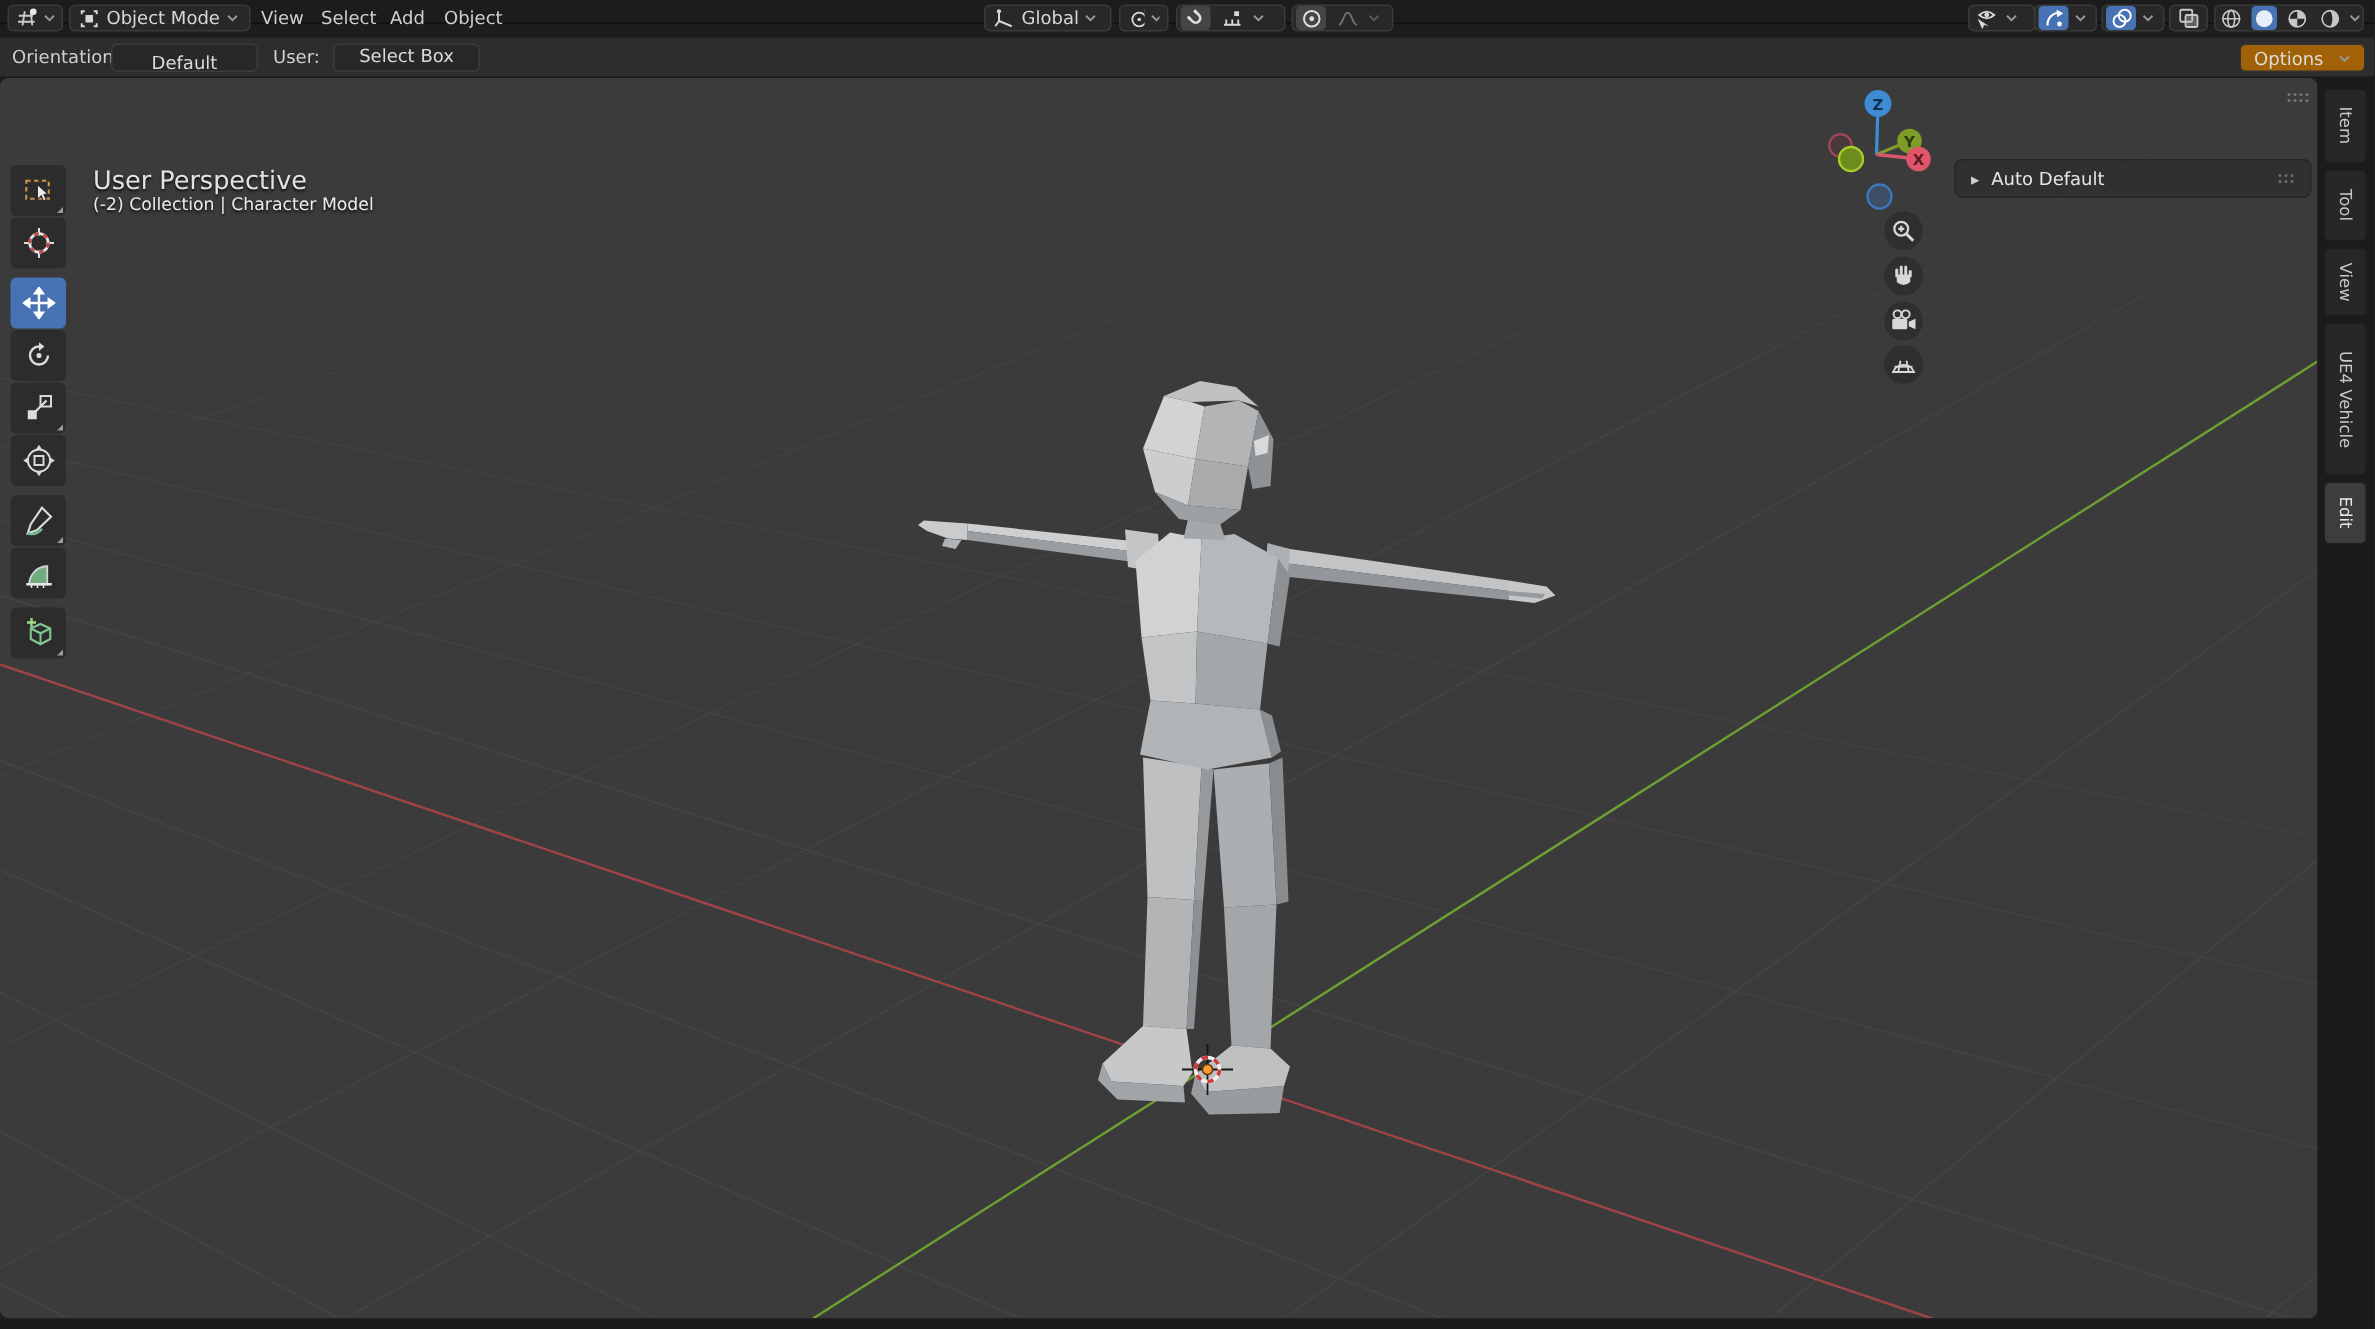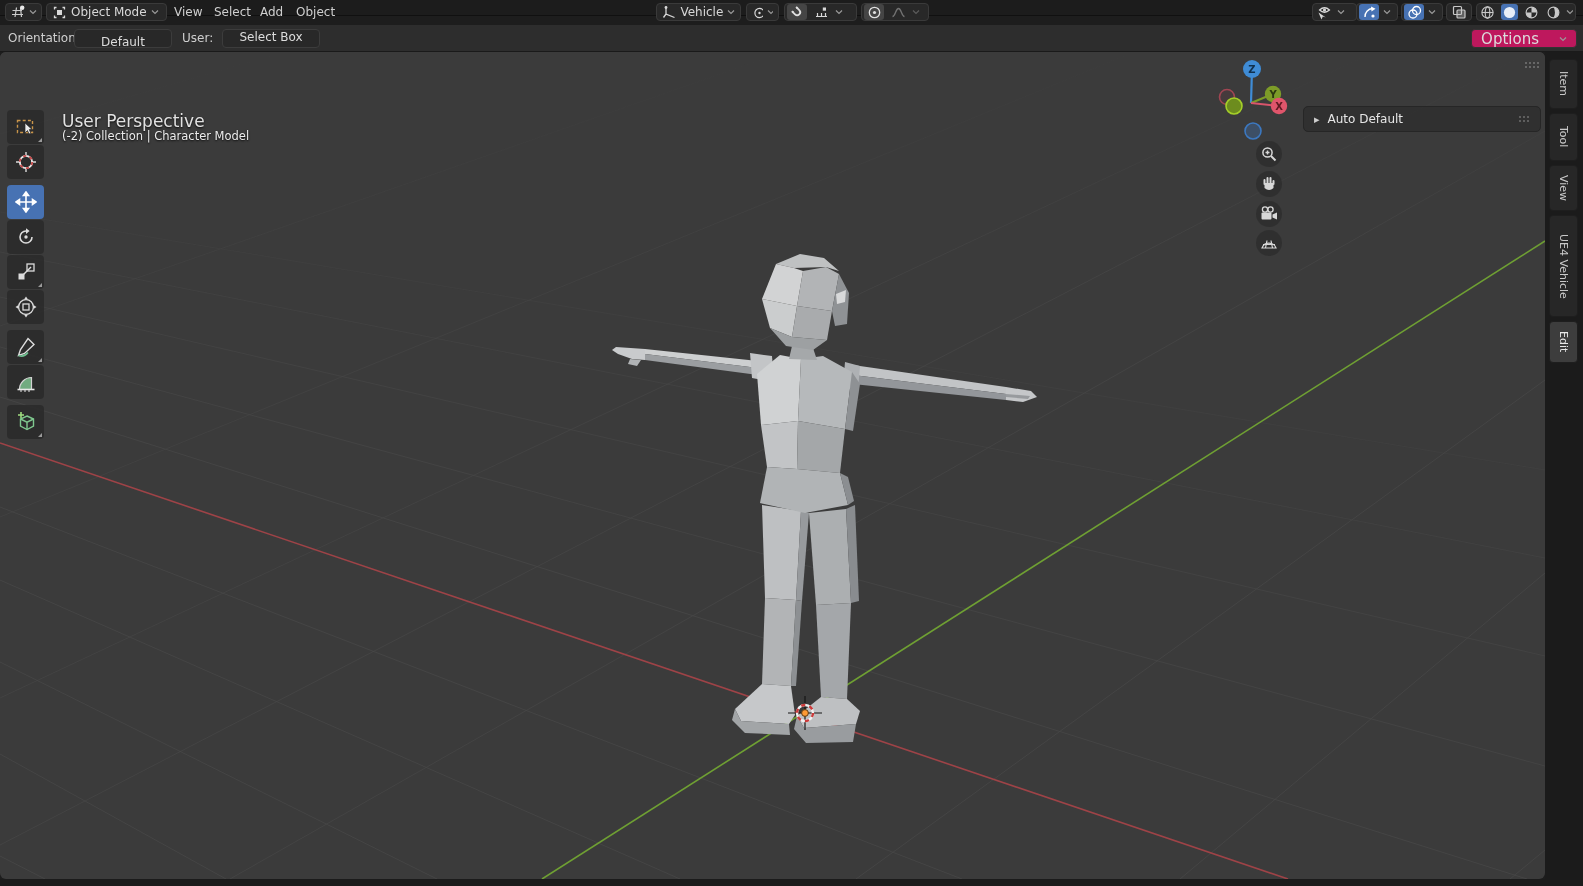--- a/index.html
+++ b/index.html
@@ -15,22 +15,22 @@
   .tglbtn { display:flex; align-items:center; justify-content:center; width:20px; height:16px; border-radius:3px; }
   .pressed { background:#454545; }
   .blue { background:#4772b3; }
   .dim { opacity:.45; }
 
   
   .toolheader { position:absolute; left:0; top:25px; width:1583px; height:27px; background:#2d2d2d; border-bottom:1px solid #1a1a1a; }
   .tlabel { position:absolute; top:6px; color:#cfcfcf; font-size:12px; }
   .tdrop { position:absolute; top:4px; height:19px; display:flex; align-items:center; gap:5px;
            background:#282828; border:1px solid #3c3c3c; border-radius:4px; padding:0 7px; color:#dcdcdc; font-size:12px;flex-direction:column; }
-  .options { position:absolute; top:4px; right:6px; height:19px; display:flex; align-items:center; gap:20px;
-             background:#be185d; border:1px solid #333; border-radius:4px; padding:0 9px; color:#dcdcdc; font-size:15px; }
+  .options { position:absolute; top:4px; right:6px; height:19px; display:flex; align-items:center; gap:10px;
+             background:#a16207; border:1px solid #333; border-radius:4px; padding:0 9px; color:#dcdcdc; font-size:12px; }
 
   
   .viewport { position:absolute; left:0; top:52px; width:1545px; height:827px; background:#3b3b3b; border-radius:6px; overflow:hidden; }
   .bottomstrip { position:absolute; left:0; top:879px; width:1583px; height:7px; background:#1b1b1b; }
   .vp-line1 { position:absolute; left:62px; top:59px; font-size:17px; color:#e2e2e2; text-shadow:0 1px 2px rgba(0,0,0,.85); }
   .vp-line2 { position:absolute; left:62px; top:77px; font-size:11.5px; color:#ececec; font-weight:normal; text-shadow:0 1px 2px rgba(0,0,0,.85); }
 
   
   .toolbar { position:absolute; left:7px; top:58px; width:38px; display:flex; flex-direction:column; }
   .tool { position:relative; width:37px; height:34px; background:#2b2b2bE6; border-radius:4px; margin-bottom:1px;
@@ -352,21 +352,21 @@
     <div class="menu" style="left:166px">View</div>
     <div class="menu" style="left:206px">Select</div>
     <div class="menu" style="left:252px">Add</div>
     <div class="menu" style="left:288px">Object</div>
 
     <div class="widget" style="left:656px;width:85px">
       <svg width="15" height="15" stroke="#d8d8d8" stroke-width="1.3" fill="none">
         <path d="M4 2.5 L4 9 L12.5 12.5 M4 9 L1.5 12.5"></path>
           <circle cx="4" cy="2.5" r="1.4" fill="#d8d8d8" stroke="none"></circle>
       </svg>
-      <span>Vehicle</span>
+      <span>Global</span>
       <svg class="chev" width="8" height="6">
           <path d="M1 1.5 L4 4.5 L7 1.5" stroke="#999" fill="none" stroke-width="1.2"></path>
         </svg>
     </div>
 
     <div class="widget" style="left:746px;width:33px">
       <svg width="15" height="15" stroke="#d8d8d8" stroke-width="1.2" fill="none">
         <circle cx="7.5" cy="8" r="4.6"></circle>
           <circle cx="7.5" cy="8" r="1.2" fill="#d8d8d8" stroke="none"></circle>
         <path d="M11 2 L14 2 M12.5 0.5 L12.5 3.5"></path>

